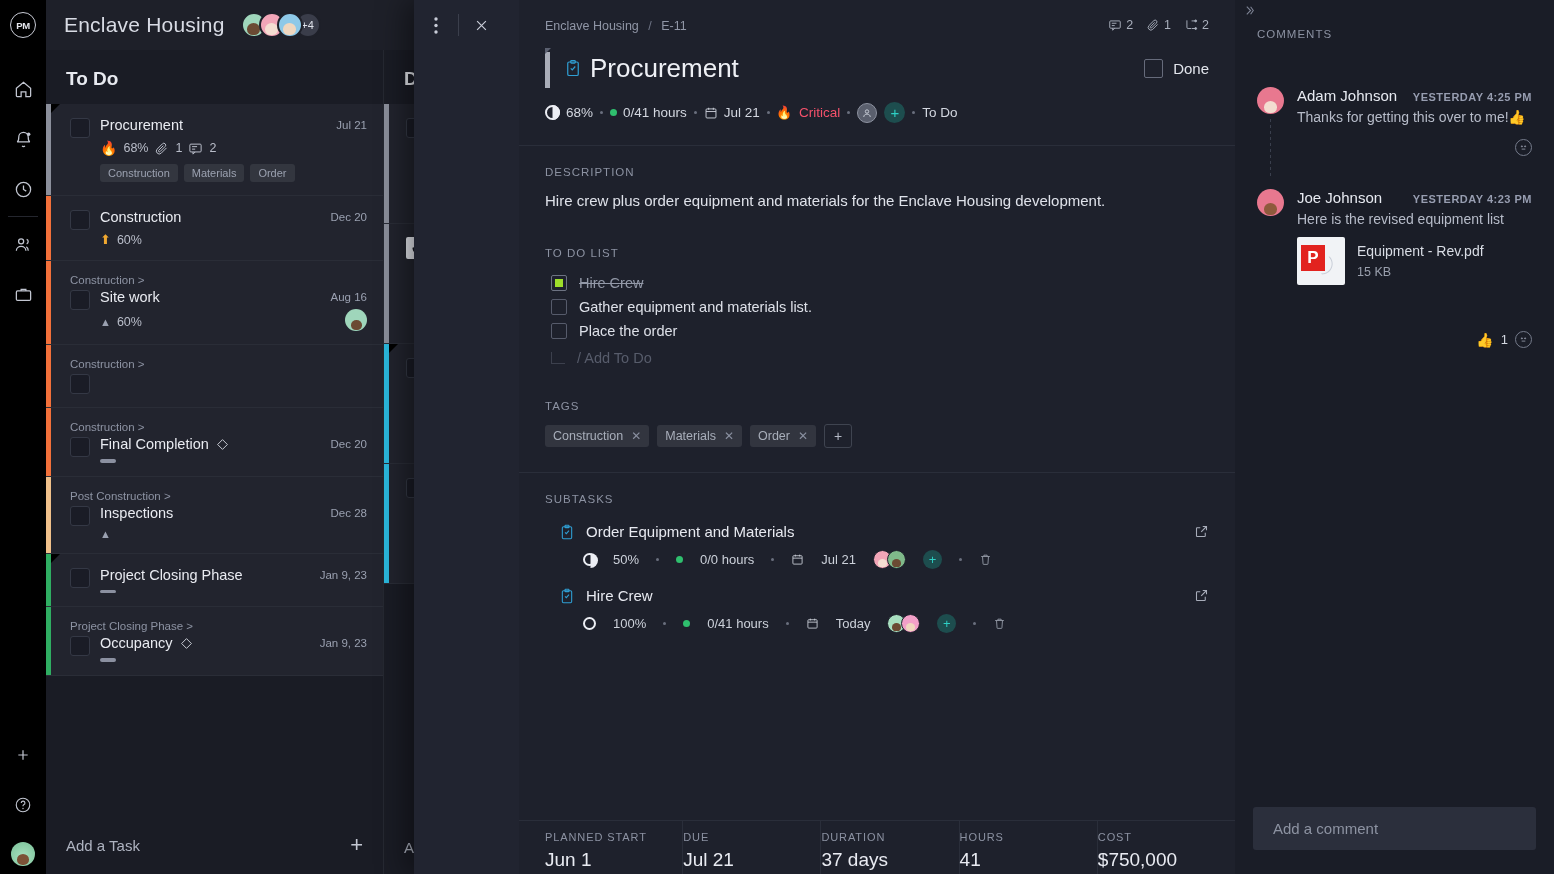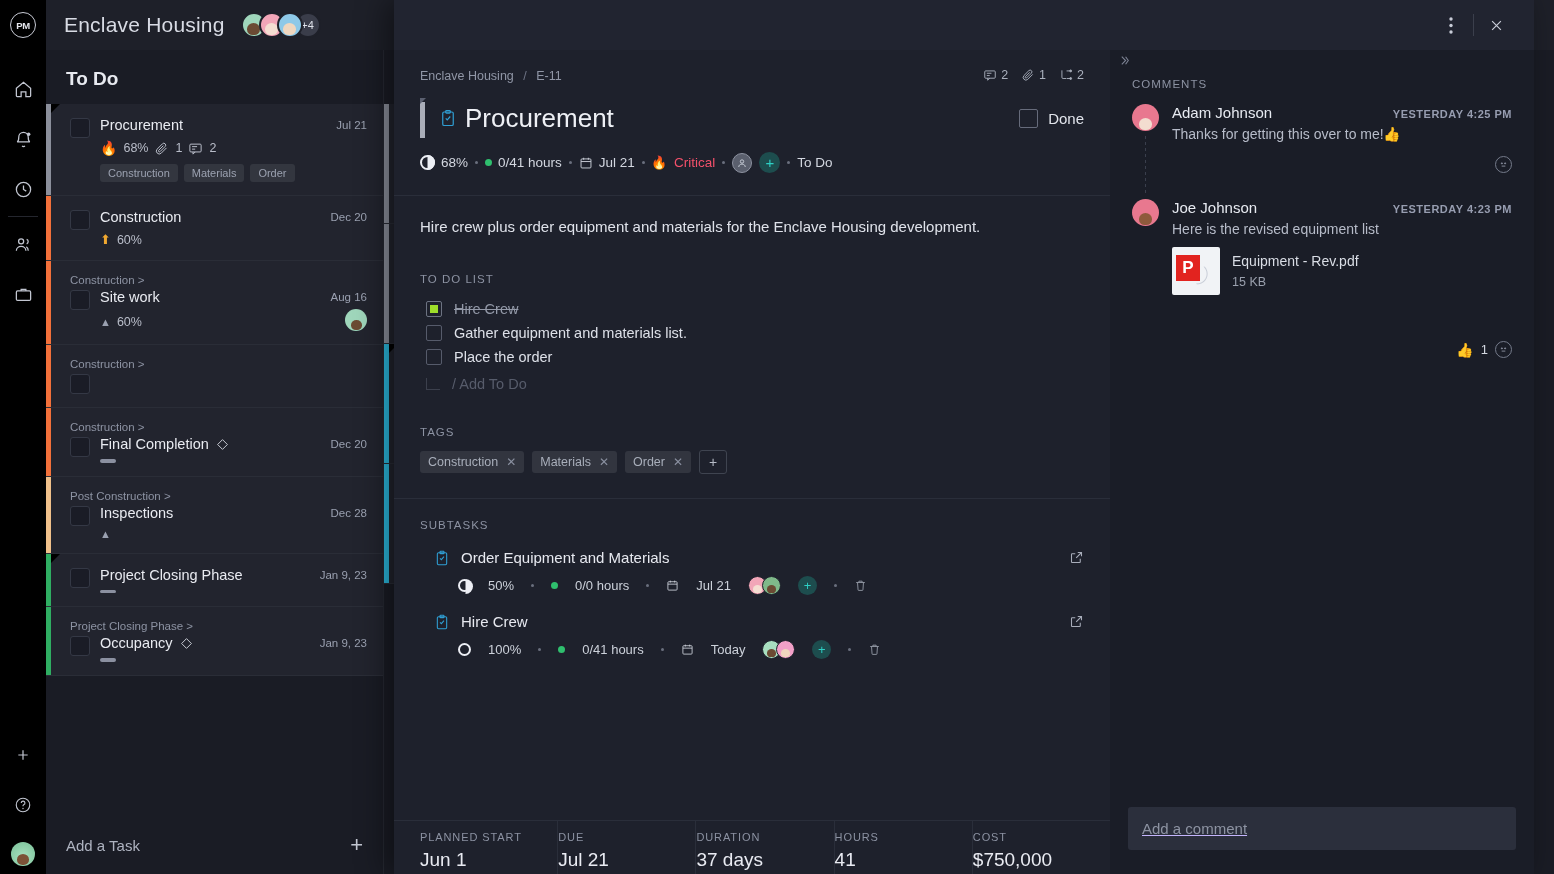--- a/index.html
+++ b/index.html
@@ -104,22 +104,22 @@
   
   .col2 { width: 338px; }
   .col2 .tcard { padding-left: 22px; }
   .doing-check {
     width: 22px; height: 22px; background: #e8eaf0; border-radius: 2px;
     display: flex; align-items: center; justify-content: center; color: #14161e; font-size: 15px;
   }
 
   
   .modal {
-    position: absolute; left: 394px; top: 0; width: 1140px; height: 874px;
-    background: #212430; display: flex; flex-direction: column;
+    position: absolute; left: 414px; top: 0; width: 1140px; height: 874px;
+    background: #212430; display: flex; 
     box-shadow: -8px 0 28px rgba(0,0,0,.45); z-index: 20;
   }
   .modal-top {
     height: 50px; display: flex; align-items: center; justify-content: flex-end;
     gap: 0; padding-right: 16px; background: #212430;
   }
   .mt-btn { width: 44px; height: 44px; display: flex; align-items: center; justify-content: center;
     color: #c9cdd8; cursor: pointer; }
   .mt-div { width: 1px; height: 22px; background: #3b3f4c; }
   .modal-body { flex: 1; display: flex; min-height: 0; }
@@ -228,21 +228,21 @@
   .field { flex: 1; padding-top: 10px; border-right: 1px solid #2a2e3a; padding-left: 0; }
   .field:last-child { border-right: none; }
   .field .fl { font-size: 11px; letter-spacing: .9px; color: #8c92a2; }
   .field .fv { font-size: 19px; color: #e9ebf2; margin-top: 6px; }
 
   
   .comments { flex: 1; background: #1a1d27; display: flex; flex-direction: column; position: relative; }
   .collapse { position: absolute; left: 8px; top: 4px; color: #7d8394; font-size: 14px; cursor: pointer; }
   .cm-hd { font-size: 11.5px; letter-spacing: 1px; color: #8c92a2; padding: 28px 0 14px 22px; }
   .cm-list { flex: 1; padding: 0 22px; overflow: hidden; position: relative; }
-  .cm { position: relative; padding-left: 40px; margin-bottom: 26px; }
+  .cm { position: relative; padding-left: 40px; margin-bottom: 26px; margin-top: 33px; }
   .cm-av {
     position: absolute; left: 0; top: 0; width: 27px; height: 27px; border-radius: 50%;
     overflow: hidden; display: flex; align-items: flex-end; justify-content: center;
   }
   .cm-av .head { width: 13px; height: 12px; border-radius: 50% 50% 45% 45%; margin-bottom: 1px; }
   .cm-thread { position: absolute; left: 13px; top: 32px; bottom: -20px; width: 1px;
     background: repeating-linear-gradient(#3a3f4d 0 3px, transparent 3px 6px); }
   .cm-top { display: flex; align-items: baseline; justify-content: space-between; }
   .cm-name { font-size: 15px; color: #e7eaf1; }
   .cm-time { font-size: 11px; letter-spacing: .5px; color: #979db0; font-weight: 700; }
@@ -258,21 +258,21 @@
   .pdf-icon .p { position: absolute; left: 4px; top: 8px; width: 24px; height: 26px; background: #e2231f;
     color: #fff; font-size: 17px; font-weight: 700; display: flex; align-items: center; justify-content: center; }
   .pdf-icon .swirl { position: absolute; right: 5px; bottom: 6px; width: 20px; height: 22px;
     background: radial-gradient(circle at 20% 20%, transparent 9px, #c9ced8 10px, transparent 11px);
     transform: rotate(-20deg); }
   .att-name { font-size: 14px; color: #d9dde5; }
   .att-size { font-size: 12.5px; color: #9aa0ad; margin-top: 6px; }
   .cm-input-wrap { padding: 14px 18px 24px 18px; }
   .cm-input {
     width: 100%; background: #2b2f3c; border: none; border-radius: 3px;
-    padding: 13px 14px; font-size: 15px; color: #c4b5fd; font-family: "Liberation Sans", sans-serif; text-decoration: underline;
+    padding: 13px 20px; font-size: 15px; color: #fdba74; font-family: "Liberation Sans", sans-serif;
   }
   .cm-input::placeholder { color: #8d93a2; }
   svg { display: block; }
 </style>
 </head>
 <body>
 
 <div id="app">
 
   <div class="rail">
@@ -648,20 +648,21 @@
             <span class="add-btn">+</span>
             <span class="meta-dot"></span>
             <span class="mi">
               <span>To Do</span>
             </span>
           </div>
 
           <div class="sect-div"></div>
 
           <div class="sect">
+            <div class="sect-lbl">DESCRIPTION</div>
             <div class="desc-txt">Hire crew plus order equipment and materials for the Enclave Housing development.</div>
           </div>
 
           <div class="sect" style="padding-top:34px">
             <div class="sect-lbl">TO DO LIST</div>
             <div class="todo-item">
               <span class="tbox done">
                   <i></i>
                 </span>
               <span class="todo-txt struck">Hire Crew</span>

